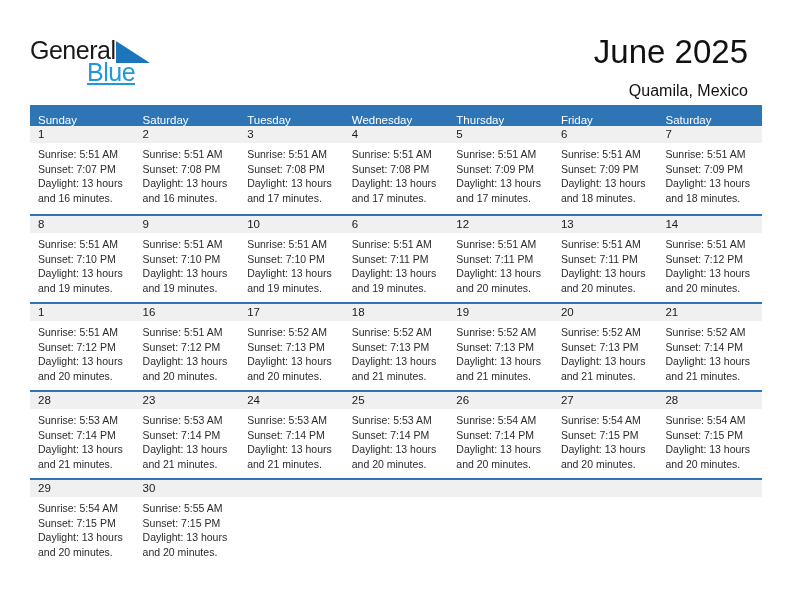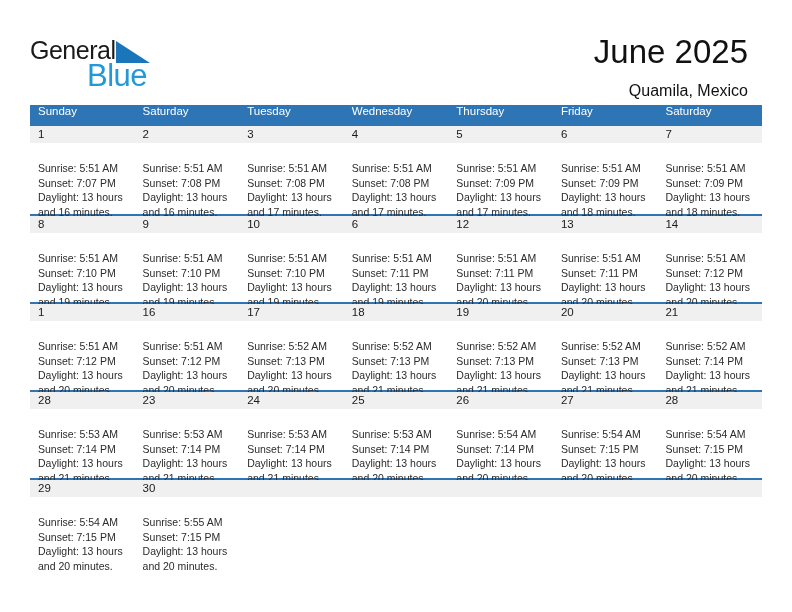--- a/index.html
+++ b/index.html
@@ -12,43 +12,43 @@
     font-family: "Liberation Sans", sans-serif;
     overflow: hidden;
   }
 
   
   .logo { position: absolute; left: 30px; top: 38px; }
   .logo-top { display: flex; align-items: flex-start; line-height: 1; }
   .logo-general { font-size: 25px; color: #1a1a1a; letter-spacing: -0.5px; }
   .logo-triangle svg { display: block; margin-left: 1px; margin-top: 3px; }
   .logo-blue {
-    font-size: 31px; color: #2199d6; line-height: 1;
-    margin-top: -5px; padding-left: 57px; letter-spacing: -0.5px;
+    font-size: 25px; color: #2199d6; line-height: 1;
+    margin-top: -5px; padding-left: 57px; letter-spacing: -0.5px; text-decoration: underline;
   }
 
   
   .title-block { position: absolute; top: 33px; right: 44px; text-align: right; }
   .month-title { font-size: 33px; color: #111111; }
   .location { font-size: 16px; color: #111111; margin-top: 11px; }
 
   
   .calendar { position: absolute; left: 30px; top: 105px; width: 732px; }
-  .weekday-row { display: flex; background: #2e75b6; height: 21px; align-items: flex-start; }
+  .weekday-row { display: flex; background: #2e75b6; height: 21px; align-items: flex-end; }
   .weekday-cell { flex: 1 1 0; color: #ffffff; font-size: 11.5px; padding-left: 8px; }
 
   .week-row { display: flex; height: 88px; }
   .week-row.separated { border-top: 2px solid #2e75b6; }
   .day-cell { flex: 1 1 0; display: flex; flex-direction: column; }
   .day-number {
     background: #f0f0f0; font-size: 11.5px; color: #1a1a1a;
     padding: 2px 0 3px 8px; min-height: 17px;
   }
   .day-details {
-    padding: 18px 6px 0 8px; font-size: 10.5px; color: #2b2b2b;
+    padding: 4px 6px 0 8px; font-size: 10.5px; color: #2b2b2b;
     line-height: 14.5px;
   }
 </style>
 </head>
 <body>
 
 <div class="page">
 
   <div class="logo">
     <div class="logo-top">

